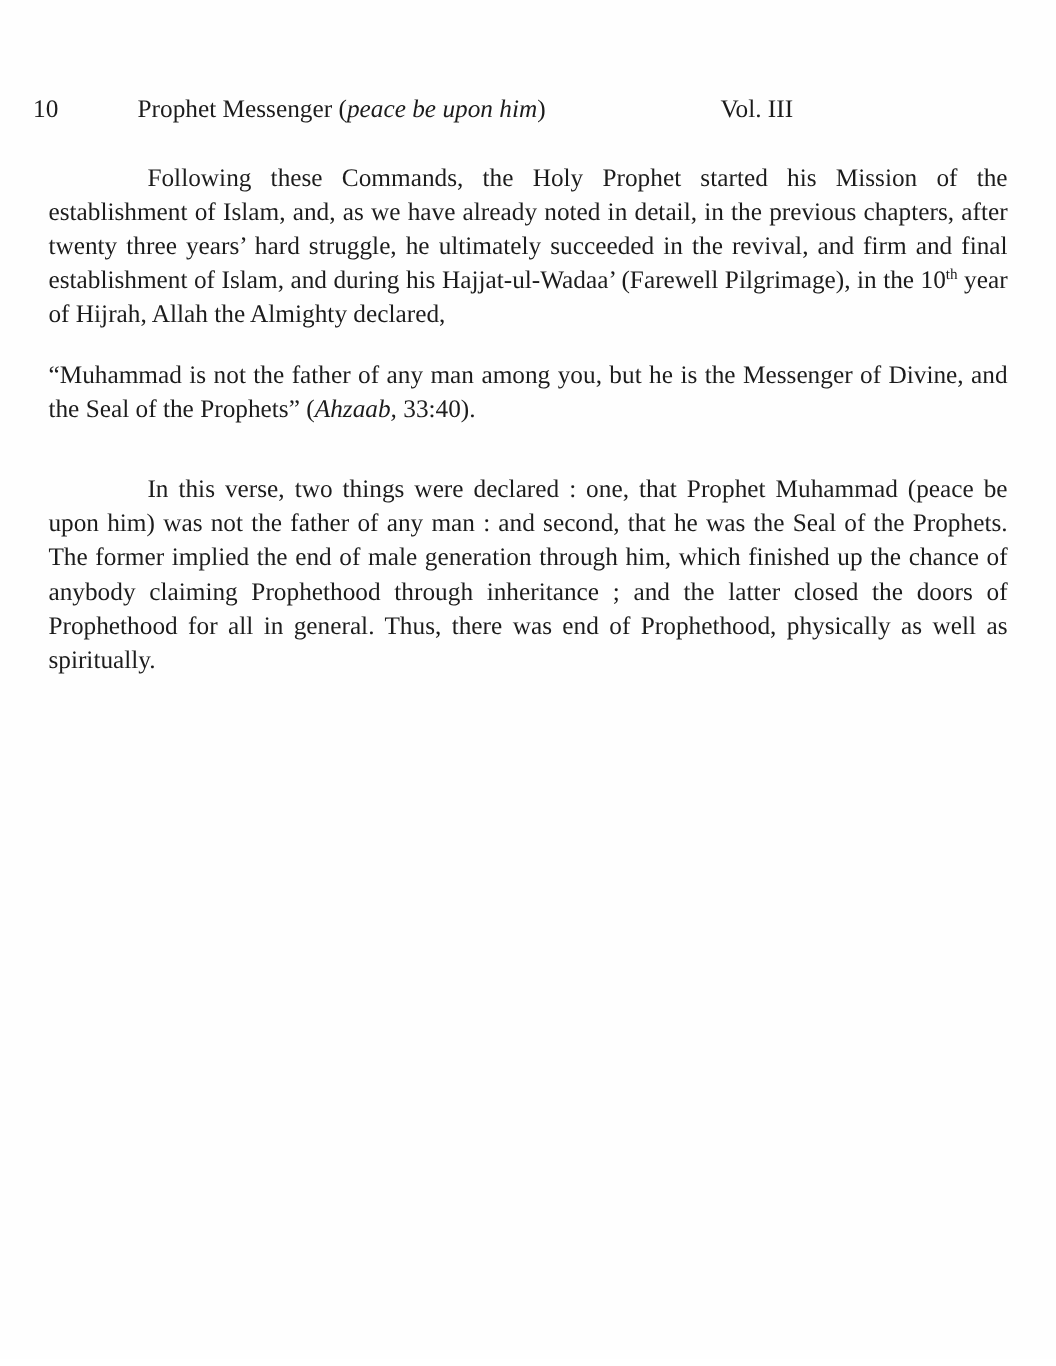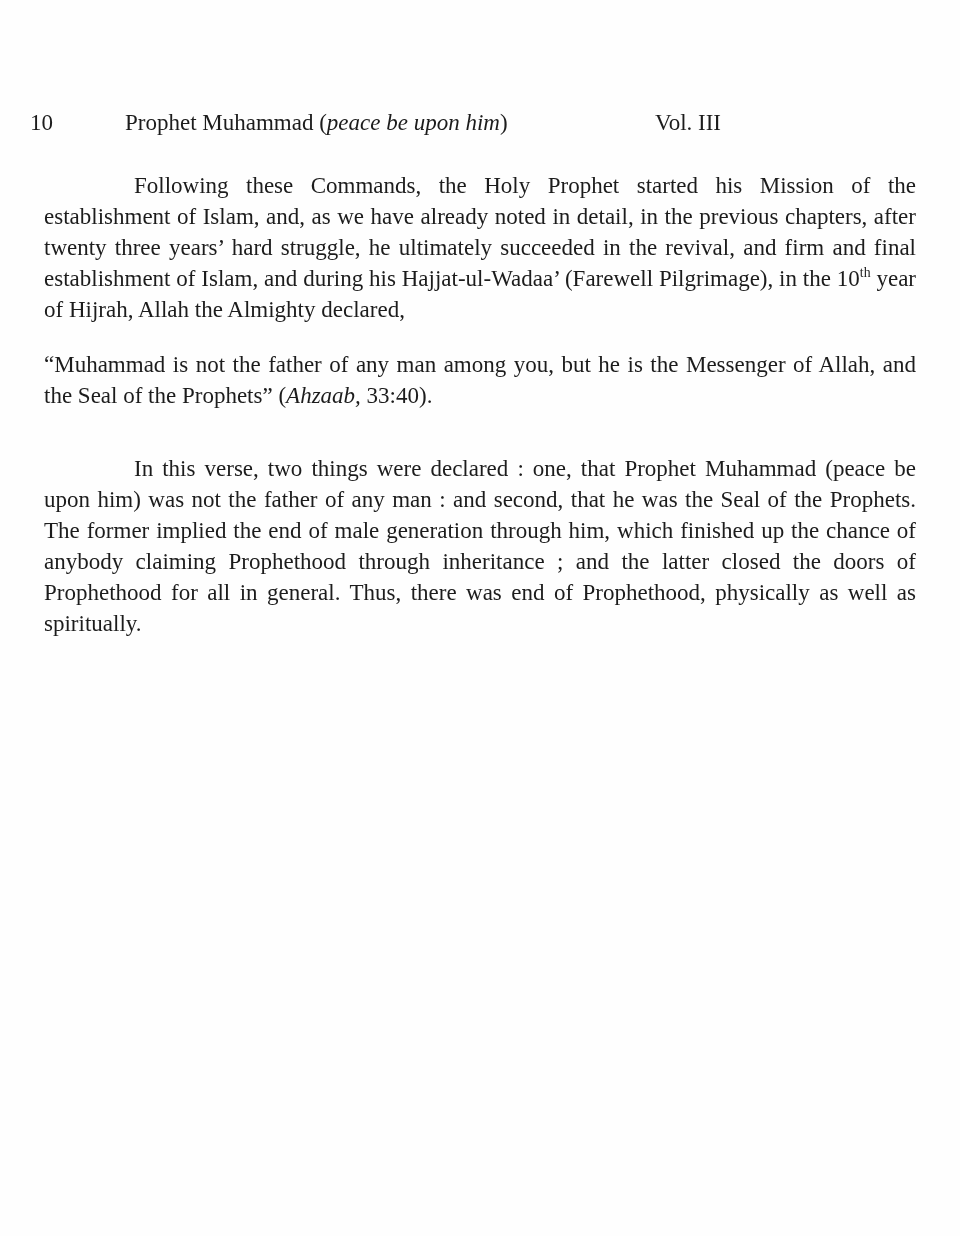--- a/index.html
+++ b/index.html
@@ -10,21 +10,21 @@
   .page {
     position: relative;
     width: 960px;
     height: 1236px;
     box-sizing: border-box;
     background: #fefefe;
     color: #1c1c1c;
     font-family: "Liberation Serif", "DejaVu Serif", serif;
     font-size: 23px;
     line-height: 31px;
-    padding: 107px 28px 0 28px;
+    padding: 83px 28px 0 28px;
     overflow: hidden;
   }
   .header {
     position: relative;
     height: 31px;
     white-space: nowrap;
   }
   .pagenum { position: absolute; left: 2px; top: 0; }
   .title   { position: absolute; left: 97px; top: 0; }
   .vol     { position: absolute; left: 627px; top: 0; }
@@ -51,21 +51,21 @@
   [data-name="paragraph-4"] { margin-top: 28px !important; }
   [data-name="quote-3"]     { margin-top: 33px !important; }
   [data-name="connector-and"] { margin-top: 38px !important; }
 </style>
 </head>
 <body>
 
 <div class="page" data-name="document-page">
   <div class="header" data-name="page-header">
     <span class="pagenum" data-name="page-number">10</span>
-    <span class="title" data-name="running-title"><span data-name="text-run">Prophet Muhammad (</span><span class="italic" data-name="italic-text">peace be upon him</span><span data-name="text-run">)</span></span>
+    <span class="title" data-name="running-title"><span data-name="text-run">Prophet Messenger (</span><span class="italic" data-name="italic-text">peace be upon him</span><span data-name="text-run">)</span></span>
     <span class="vol" data-name="volume-label">Vol. III</span>
   </div>
   <div class="body" data-name="page-body">
       <p class="para-indent" data-name="paragraph-1"><span data-name="text-run">Following these Commands, the Holy Prophet started his Mission of the establishment of Islam, and, as we have already noted in detail, in the previous chapters, after twenty three years’ hard struggle, he ultimately succeeded in the revival, and firm and final establishment of Islam, and during his Hajjat-ul-Wadaa’ (Farewell Pilgrimage), in the 10</span><span class="sup" data-name="superscript-text">th</span><span data-name="text-run"> year of Hijrah, Allah the Almighty declared,</span></p>
-      <p class="quote" data-name="quote-2"><span data-name="text-run">“Muhammad is not the father of any man among you, but he is the Messenger of Allah, and the Seal of the Prophets” (</span><span class="italic" data-name="italic-text">Ahzaab,</span><span data-name="text-run"> 33:40).</span></p>
+      <p class="quote" data-name="quote-2"><span data-name="text-run">“Muhammad is not the father of any man among you, but he is the Messenger of Divine, and the Seal of the Prophets” (</span><span class="italic" data-name="italic-text">Ahzaab,</span><span data-name="text-run"> 33:40).</span></p>
       <p class="para-indent" data-name="paragraph-3"><span data-name="text-run">In this verse, two things were declared : one, that Prophet Muhammad (peace be upon him) was not the father of any man : and second, that he was the Seal of the Prophets. The former implied the end of male generation through him, which finished up the chance of anybody claiming Prophethood through inheritance ; and the latter closed the doors of Prophethood for all in general. Thus, there was end of Prophethood, physically as well as spiritually.</span></p>
     </div>
 </div>
 
 </body></html>

